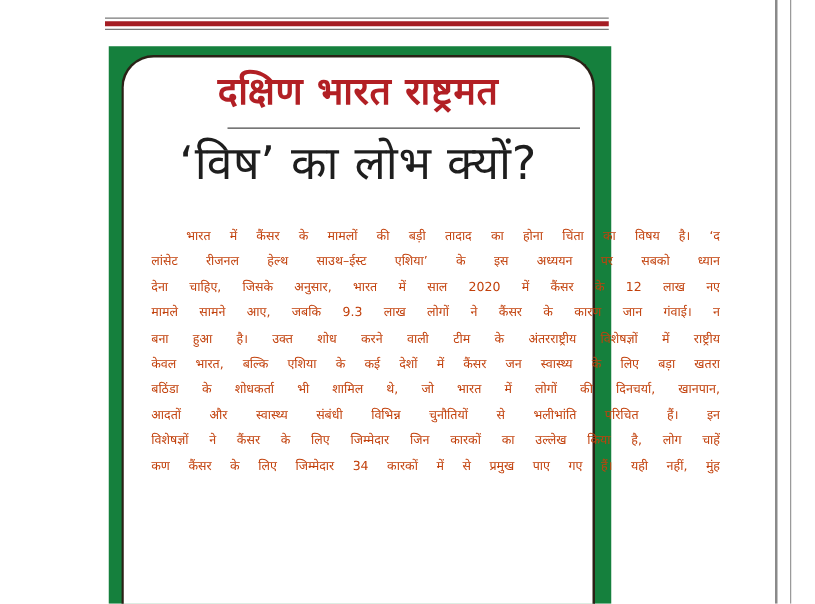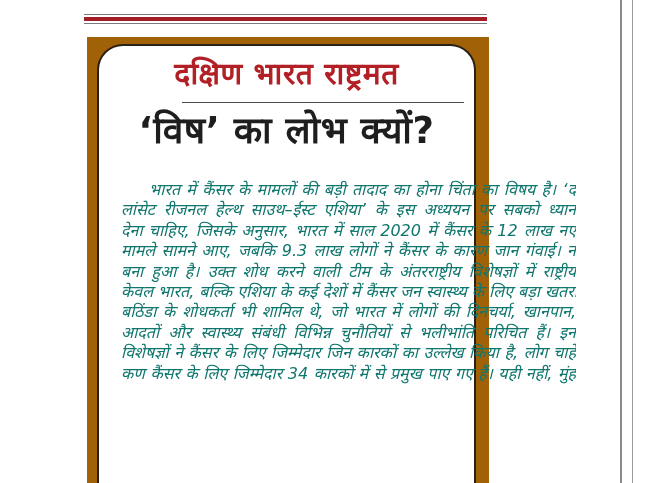--- a/index.html
+++ b/index.html
@@ -11,21 +11,21 @@
   .page-rule-v1 { position: absolute; left: 620px; top: 0; width: 2px; height: 483px; background: #8a8a8a; }
   .page-rule-v2 { position: absolute; left: 632px; top: 0; width: 1px; height: 483px; background: #9a9a9a; }
 
   .masthead-rules { position: absolute; left: 84px; top: 14px; width: 403px; height: 11px; }
   .masthead-rules .thin-top { position: absolute; left: 0; top: 0; width: 100%; height: 1px; background: #7a7a7a; }
   .masthead-rules .thick { position: absolute; left: 0; top: 3px; width: 100%; height: 4px; background: #a51d24; }
   .masthead-rules .thin-bot { position: absolute; left: 0; top: 9px; width: 100%; height: 1px; background: #7a7a7a; }
 
   .frame {
     position: absolute; left: 87px; top: 37px; width: 402px; height: 446px;
-    background: #a16207;
+    background: #15803d;
   }
   .panel {
     position: absolute; left: 10px; top: 7px; width: 379px; height: 460px;
     background: #ffffff;
     border: 2px solid #2a2116;
     border-radius: 26px 26px 0 0;
     border-bottom: none;
     box-sizing: border-box;
   }
 
@@ -40,34 +40,33 @@
     line-height: 36px;
   }
   .title-rule {
     position: absolute; left: 83px; top: 56px; width: 282px; height: 1px; background: #4a4a4a;
   }
   .headline {
     position: absolute; left: 0; top: 60px; width: 100%;
     text-align: center;
     color: #1e1e1e;
     font-family: "DejaVu Sans", sans-serif;
-    font-weight: bold;
+    font-weight: normal;
     font-size: 37px;
     line-height: 50px;
     letter-spacing: 0.5px;
   }
   .body-text {
     position: absolute; left: 20px; top: 130px; width: 470px;
-    color: #0f766e;
+    color: #c2410c;
     font-family: "DejaVu Sans", sans-serif;
-    font-size: 16px;
+    font-size: 10px;
     line-height: 20.4px;
     text-align: justify;
     margin: 0;
-    font-style: italic;
   }
   .body-text .line {
     display: block; white-space: nowrap; overflow: hidden;
     text-align-last: justify; text-align: justify;
   }
   .body-text .line.first { text-indent: 28px; }
 </style>
 </head>
 <body>
 

